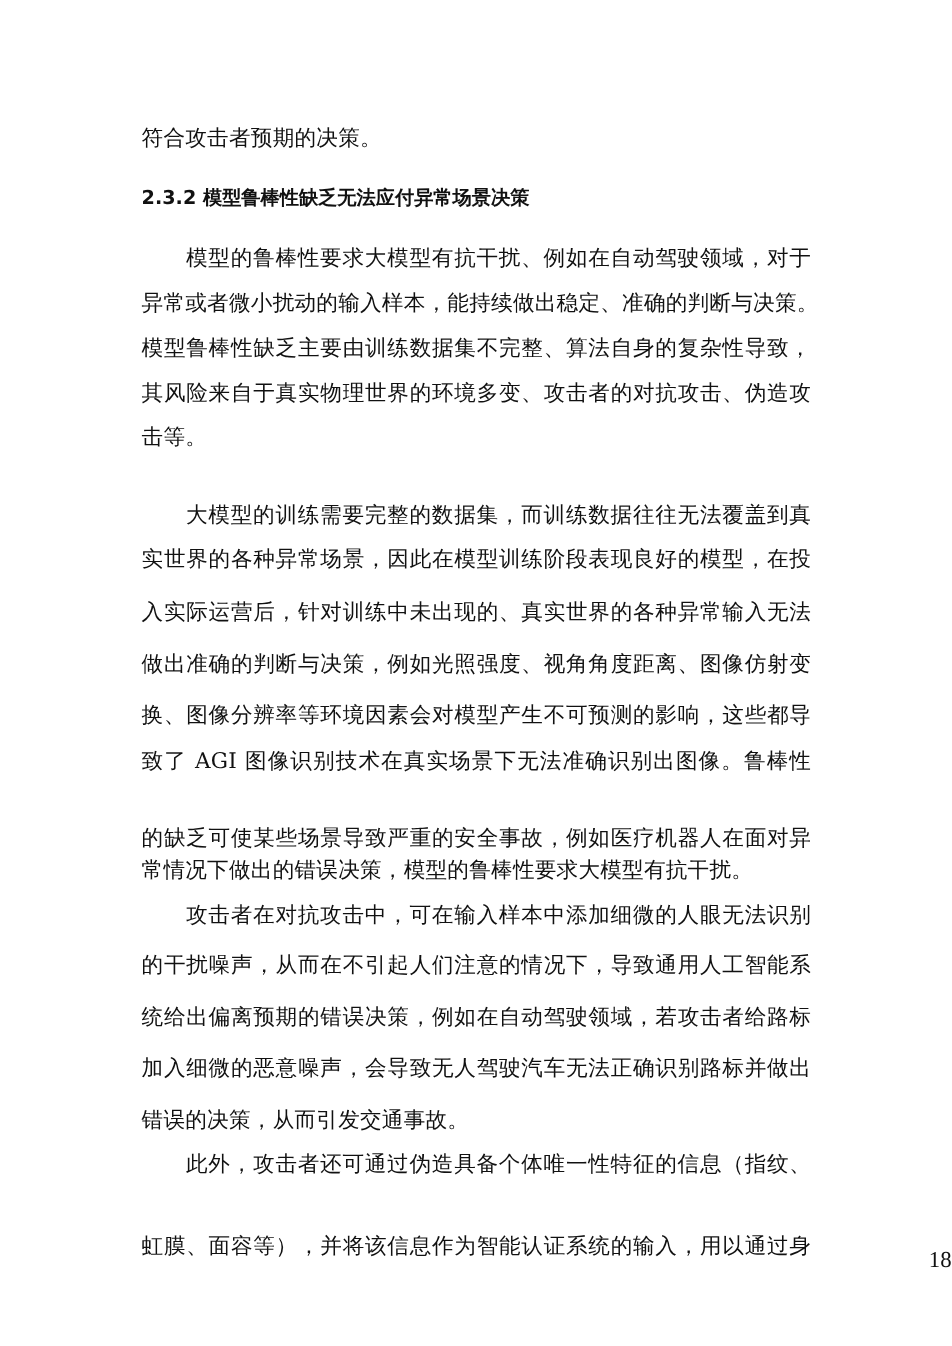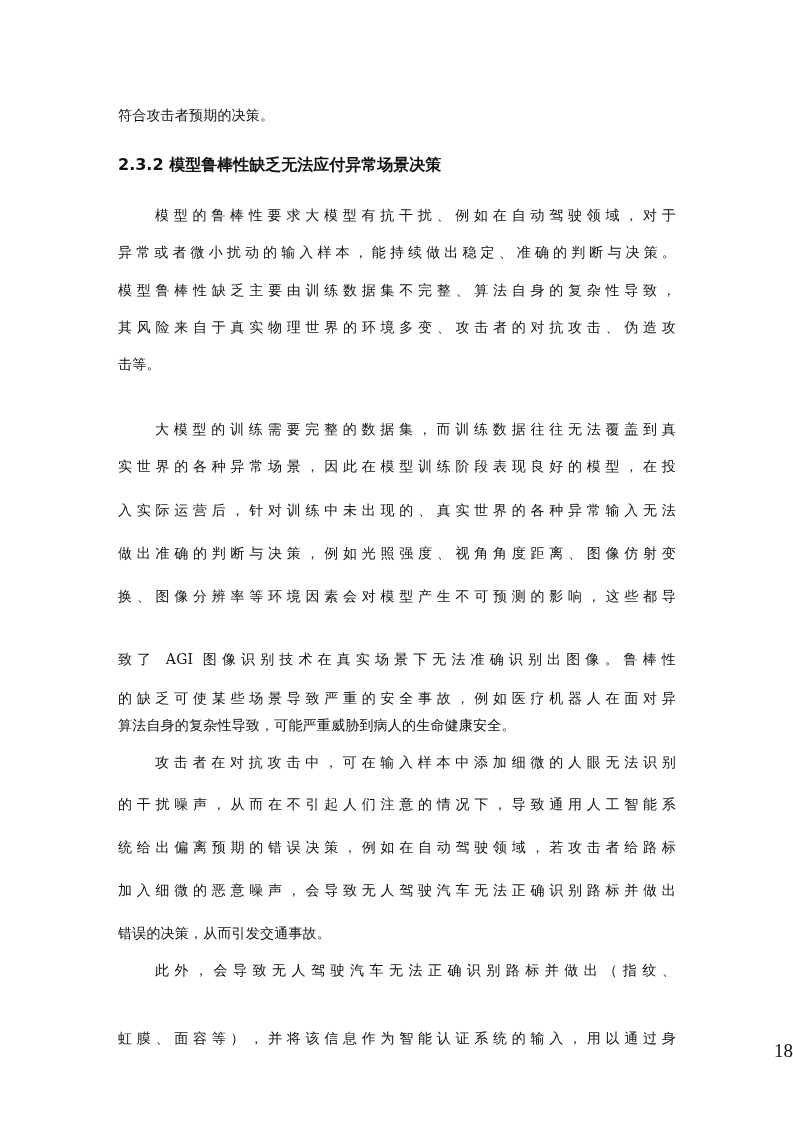--- a/index.html
+++ b/index.html
@@ -1,20 +1,20 @@
 <!DOCTYPE html>
 <html><head>
 <meta charset="utf-8">
 <style>
   html, body { margin: 0; padding: 0; background: #ffffff; }
   body { width: 793px; height: 1122px; position: relative; overflow: hidden;
          font-family: "DejaVu Serif", "Liberation Serif", serif; color: #111; }
   .page { position: absolute; left: 118px; top: 0; width: 558px; }
   .line { position: absolute; left: 0; width: 558px; height: 37px; line-height: 37px;
-          font-size: 14px; white-space: nowrap; letter-spacing: 0.2px; text-align: justify;
+          font-size: 18px; white-space: nowrap; letter-spacing: 0.2px; text-align: justify;
           text-align-last: justify; }
   .line.last { text-align-last: left; }
   .line.indent { left: 37px; width: 521px; }
   .heading { position: absolute; left: 0; top: 146px; font-family: "DejaVu Sans", "Liberation Sans", sans-serif;
              font-size: 16px; font-weight: bold; line-height: 37px; white-space: nowrap; }
   .pagenum { position: absolute; left: 0; width: 793px; top: 1040px; text-align: right;
              font-family: "Liberation Serif", serif; font-size: 19px; }
 </style>
 </head>
 <body>
@@ -30,32 +30,32 @@
     <div class="line" style="top:309px;">其风险来自于真实物理世界的环境多变、攻击者的对抗攻击、伪造攻</div>
     <div class="line last" style="top:346px;">击等。</div>
   </div>
 
   <div>
     <div class="line indent" style="top:411px;">大模型的训练需要完整的数据集，而训练数据往往无法覆盖到真</div>
     <div class="line" style="top:448px;">实世界的各种异常场景，因此在模型训练阶段表现良好的模型，在投</div>
     <div class="line" style="top:492px;">入实际运营后，针对训练中未出现的、真实世界的各种异常输入无法</div>
     <div class="line" style="top:535px;">做出准确的判断与决策，例如光照强度、视角角度距离、图像仿射变</div>
     <div class="line" style="top:578px;">换、图像分辨率等环境因素会对模型产生不可预测的影响，这些都导</div>
-    <div class="line" style="top:641px;">致了 AGI 图像识别技术在真实场景下无法准确识别出图像。鲁棒性</div>
+    <div class="line" style="top:616px;">致了 AGI 图像识别技术在真实场景下无法准确识别出图像。鲁棒性</div>
     <div class="line" style="top:664px;margin-top:16px;">的缺乏可使某些场景导致严重的安全事故，例如医疗机器人在面对异</div>
-    <div class="line last" style="top:707px;">算法自身的复杂性导致，可能严重威胁到病人的生命健康安全。</div>
+    <div class="line last" style="top:707px;">常情况下做出的错误决策，模型的鲁棒性要求大模型有抗干扰。</div>
   </div>
 
   <div>
     <div class="line indent" style="top:744px;">攻击者在对抗攻击中，可在输入样本中添加细微的人眼无法识别</div>
     <div class="line" style="top:786px;">的干扰噪声，从而在不引起人们注意的情况下，导致通用人工智能系</div>
     <div class="line" style="top:829px;">统给出偏离预期的错误决策，例如在自动驾驶领域，若攻击者给路标</div>
     <div class="line" style="top:872px;">加入细微的恶意噪声，会导致无人驾驶汽车无法正确识别路标并做出</div>
     <div class="line last" style="top:915px;">错误的决策，从而引发交通事故。</div>
   </div>
 
   <div>
-    <div class="line indent" style="top:952px;">此外，会导致无人驾驶汽车无法正确识别路标并做出（指纹、</div>
+    <div class="line indent" style="top:952px;">此外，攻击者还可通过伪造具备个体唯一性特征的信息（指纹、</div>
     <div class="line" style="top:1020px;">虹膜、面容等），并将该信息作为智能认证系统的输入，用以通过身</div>
   </div>
 </div>
 
 <div class="pagenum">18</div>
 
 </body></html>

